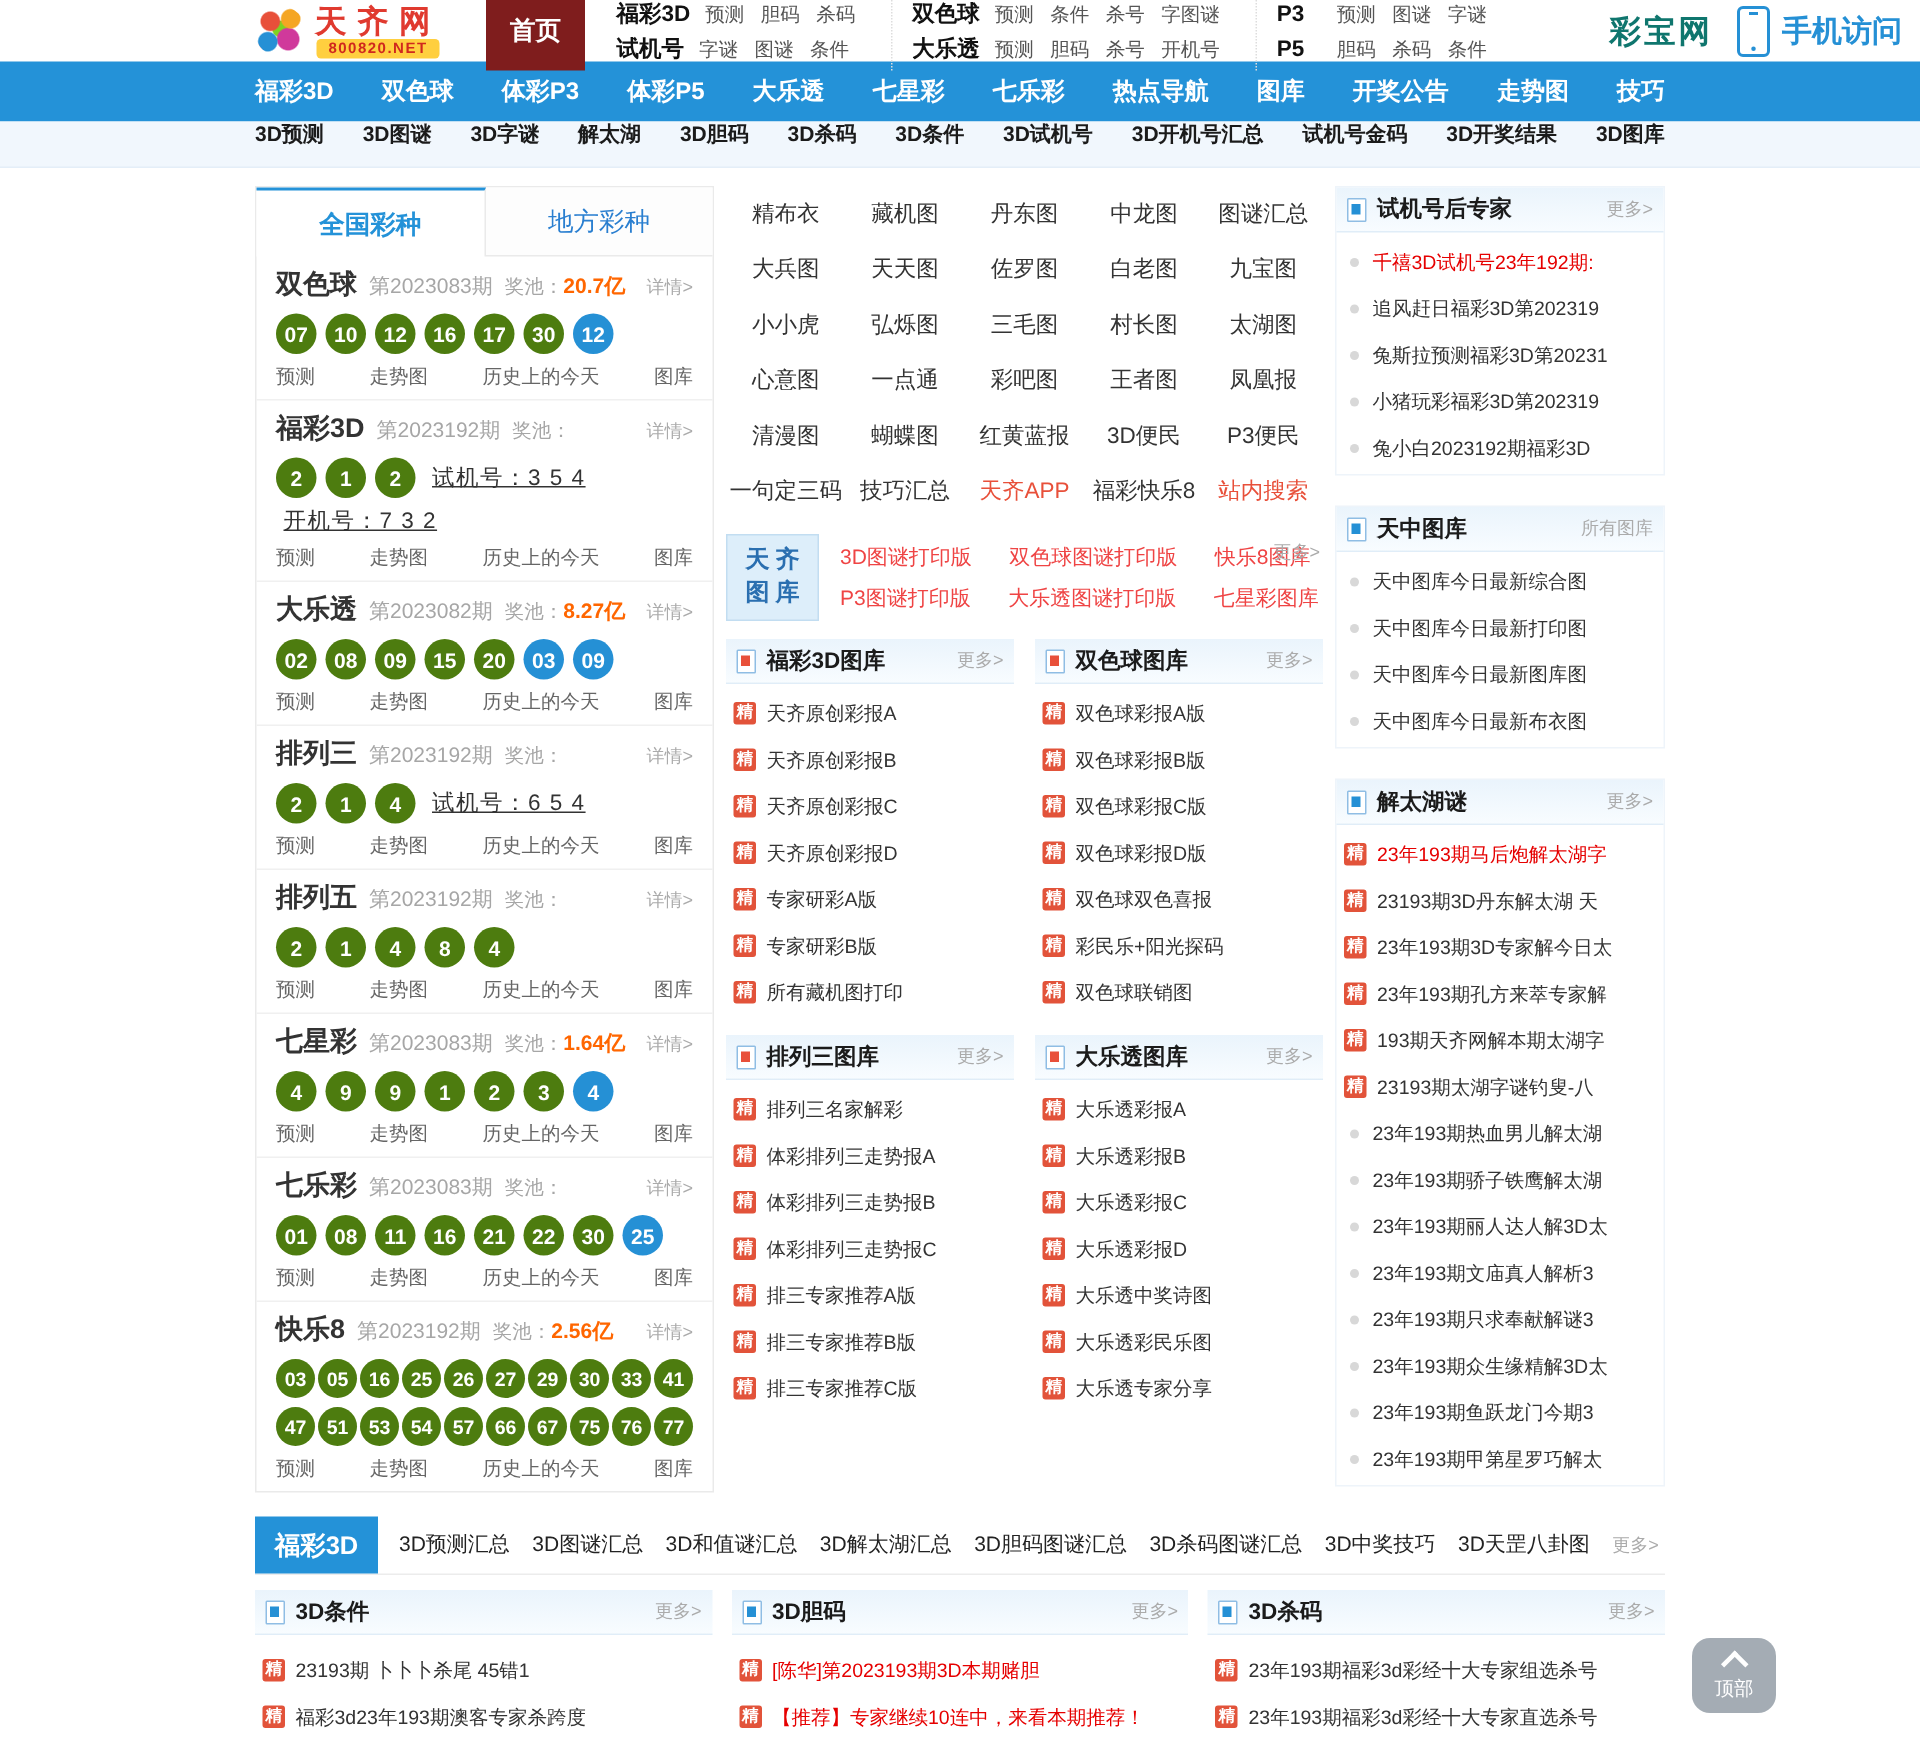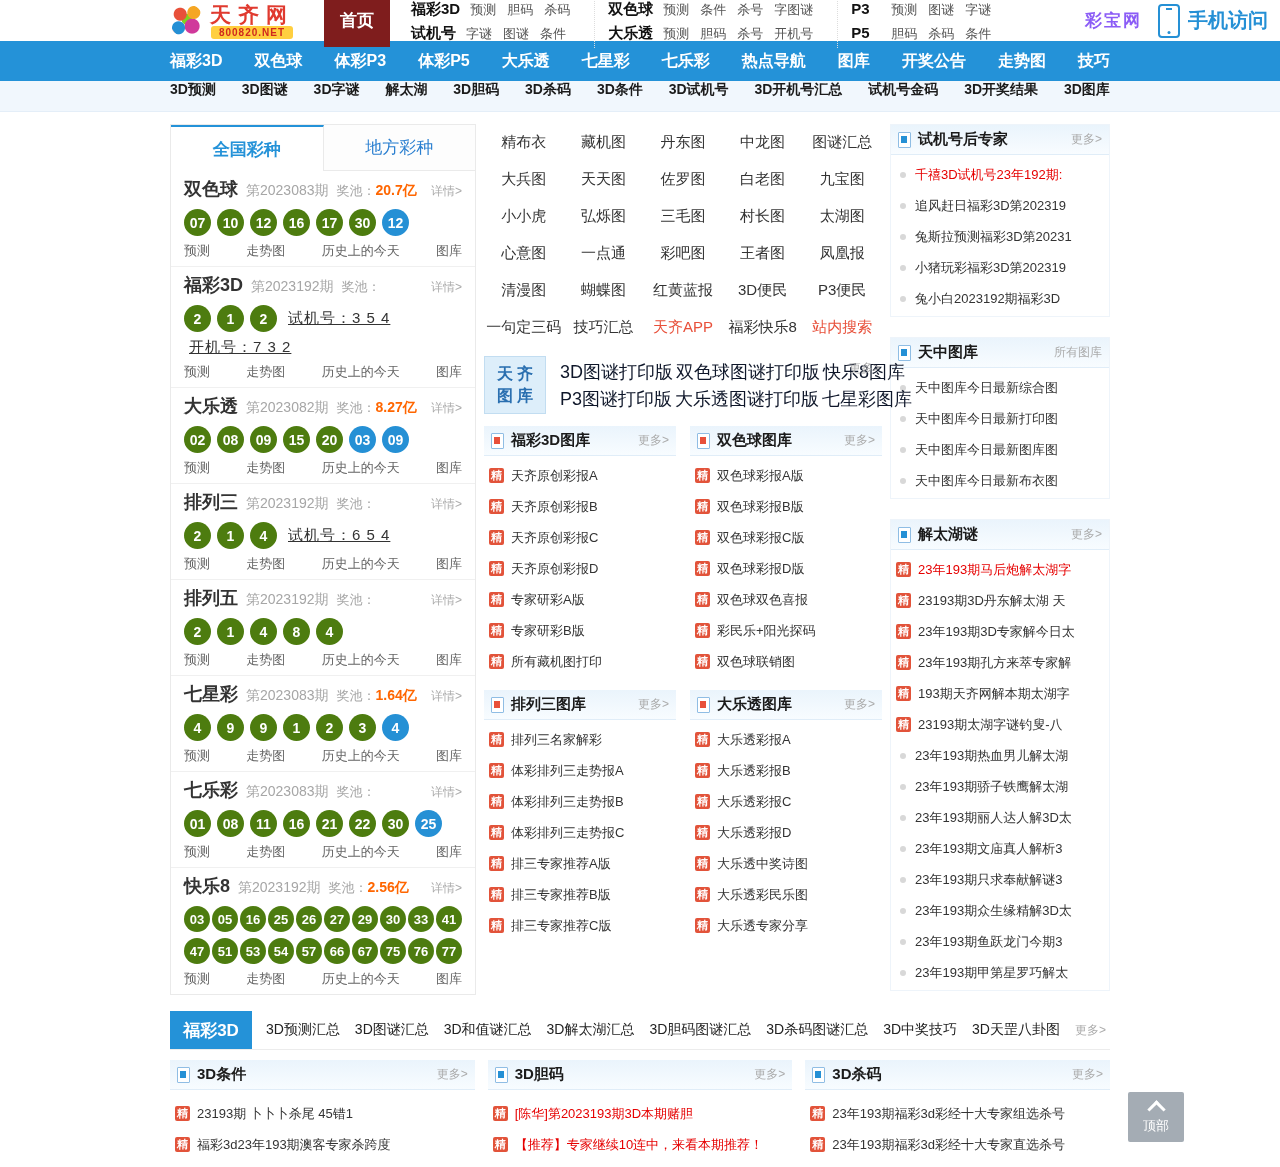--- a/index.html
+++ b/index.html
@@ -27,21 +27,21 @@
   .logo-title { color:#e03a2f; font-size:21px; font-weight:bold; letter-spacing:7px; line-height:23px; white-space:nowrap; }
   .logo-domain { font-style:normal; font-size:10px; font-weight:bold; color:#d0281e; background:#ffcf3f; border-radius:3px; padding:1px 8px; letter-spacing:1px; }
   .home-btn { width:66px; height:52px; flex:none; background:#7f1d1d; color:#fff; font-size:17px; font-weight:bold; display:flex; align-items:center; justify-content:center; margin-left:6px; }
   .menu-groups { display:flex; margin-left:8px; }
   .menu-group { padding:3px 13px; }
   .menu-group + .menu-group { border-left:1px dotted #ddd; }
   .menu-row { display:flex; align-items:baseline; line-height:23px; white-space:nowrap; }
   .menu-title { font-size:15px; font-weight:bold; color:#111; margin-right:10px; min-width:30px; }
   .menu-link { font-size:13px; color:#555; margin-right:11px; }
   .hdr-right { display:flex; align-items:center; margin-left:auto; }
-  .caibao { font-size:17px; font-weight:bold; color:#8b5cf6; letter-spacing:2px; white-space:nowrap; }
+  .caibao { font-size:21px; font-weight:bold; color:#0f766e; letter-spacing:2px; white-space:nowrap; }
   .phone-icon { width:22px; height:34px; border:2px solid #2590d5; border-radius:4px; margin:0 8px 0 16px; position:relative; flex:none; }
   .phone-icon::before { content:""; position:absolute; top:2px; left:50%; transform:translateX(-50%); width:6px; height:2px; background:#2590d5; }
   .phone-icon::after { content:""; position:absolute; bottom:2px; left:50%; transform:translateX(-50%); width:3px; height:3px; border-radius:50%; background:#2590d5; }
   .visit { font-size:20px; color:#2590d5; font-weight:bold; white-space:nowrap; }
 
   
   .mainnav { background:#2492d8; height:40px; }
   .mainnav .inner { display:flex; justify-content:space-between; align-items:center; height:100%; }
   .mainnav a { color:#fff; font-size:16px; font-weight:bold; white-space:nowrap; }
 
@@ -76,21 +76,21 @@
   .extra { font-size:15px; color:#333; text-decoration:underline; margin-left:5px; letter-spacing:1px; white-space:nowrap; }
   .lot-actions { display:flex; justify-content:space-between; font-size:13px; color:#666; line-height:17px; }
 
   
   .midgrid { display:grid; grid-template-columns:repeat(5,1fr); }
   .midgrid a { height:37px; display:flex; align-items:center; justify-content:center; font-size:15px; color:#333; white-space:nowrap; }
   .midgrid a.red { color:#e8503a; }
   .tqbox { display:flex; margin-top:10px; position:relative; }
   .tq-logo { width:62px; height:58px; flex:none; background:#ddeefa; border:1px solid #c2ddf1; color:#2a6fb0; font-size:16px; font-weight:bold; display:flex; flex-direction:column; align-items:center; justify-content:center; font-family:"Liberation Serif","DejaVu Serif",serif; line-height:22px; letter-spacing:4px; padding-left:4px; }
   .tq-links { flex:1; display:flex; flex-direction:column; justify-content:space-around; padding:2px 0 2px 14px; }
-  .tq-row { display:flex; gap:3px; font-size:18px; color:#0f172a; white-space:nowrap; }
+  .tq-row { display:flex; gap:25px; font-size:14px; color:#ef4444; white-space:nowrap; }
   .tq-more { position:absolute; right:2px; top:4px; font-size:12px; color:#ababab; }
   .galleries { display:grid; grid-template-columns:1fr 1fr; column-gap:14px; row-gap:11px; margin-top:12px; }
 
   
   .panel-head { height:30px; background:linear-gradient(#eaf4fc,#f8fcff); display:flex; align-items:center; padding:0 7px; border-bottom:1px solid #e0edf8; }
   .doc { position:relative; width:13px; height:16px; border:1px solid #8fbde4; border-radius:1px; background:#fff; margin-right:7px; flex:none; }
   .doc::after { content:""; position:absolute; left:2px; top:3px; width:6px; height:7px; }
   .doc.red-doc::after { background:#e8503a; }
   .doc.blue-doc::after { background:#2590d5; }
   .panel-title { font-size:15px; font-weight:bold; color:#1b1b1b; white-space:nowrap; }
@@ -109,21 +109,21 @@
   .bottom-tabs { display:flex; align-items:center; margin-top:16px; border-bottom:1px solid #ececec; }
   .btab { width:82px; height:38px; flex:none; background:#2492d8; color:#fff; font-size:17px; font-weight:bold; display:flex; align-items:center; justify-content:center; }
   .blinks { flex:1; display:flex; align-items:center; justify-content:space-between; padding:0 4px 0 14px; }
   .blinks a { font-size:14px; color:#222; white-space:nowrap; }
   .blinks a.more { font-size:12px; color:#ababab; }
   .bottom-panels { display:grid; grid-template-columns:repeat(3,1fr); gap:13px; margin-top:10px; }
   .bottom-panels .rpanel { border:none; }
   .bottom-panels .plist { padding-top:8px; }
 
   
-  .backtop { position:absolute; right:96px; top:1092px; width:56px; height:50px; background:rgba(148,158,167,.85); border-radius:2px; display:flex; flex-direction:column; align-items:center; justify-content:center; color:#fff; font-size:13px; cursor:pointer; }
+  .backtop { position:absolute; right:96px; top:1092px; width:56px; height:50px; background:rgba(148,158,167,.85); border-radius:12px; display:flex; flex-direction:column; align-items:center; justify-content:center; color:#fff; font-size:13px; cursor:pointer; }
   .chev-up { width:13px; height:13px; border-left:3px solid #fff; border-top:3px solid #fff; transform:rotate(45deg); margin:4px 0 1px; }
 </style>
 </head>
 <body>
 
 <div id="app">
 
   <header class="topbar">
     <div class="topbar-inner">
       <a class="logo">

